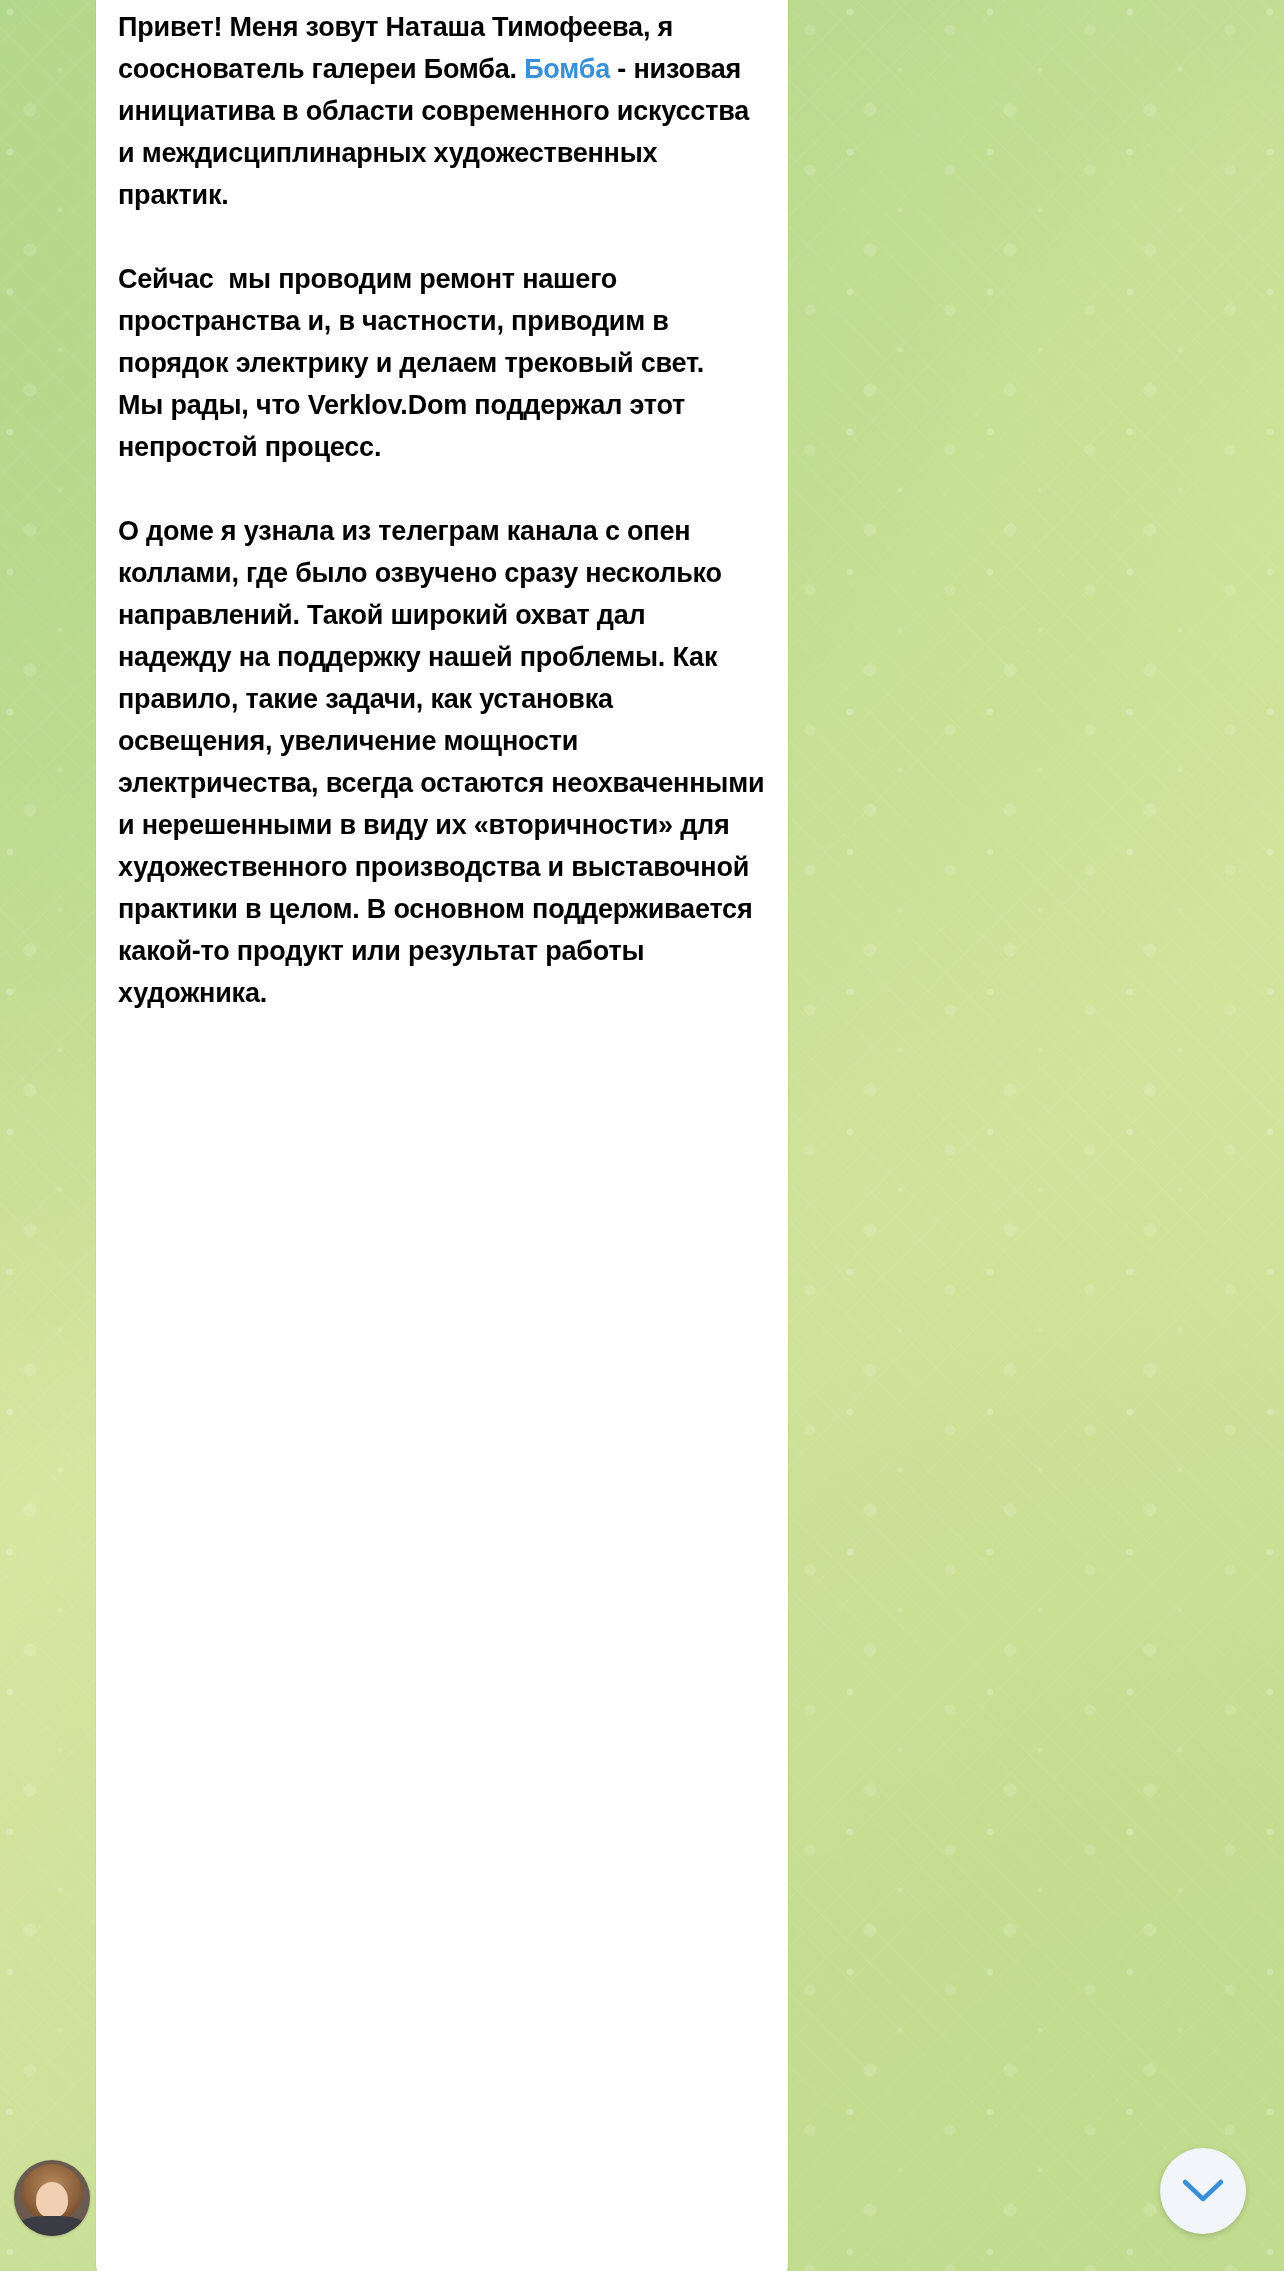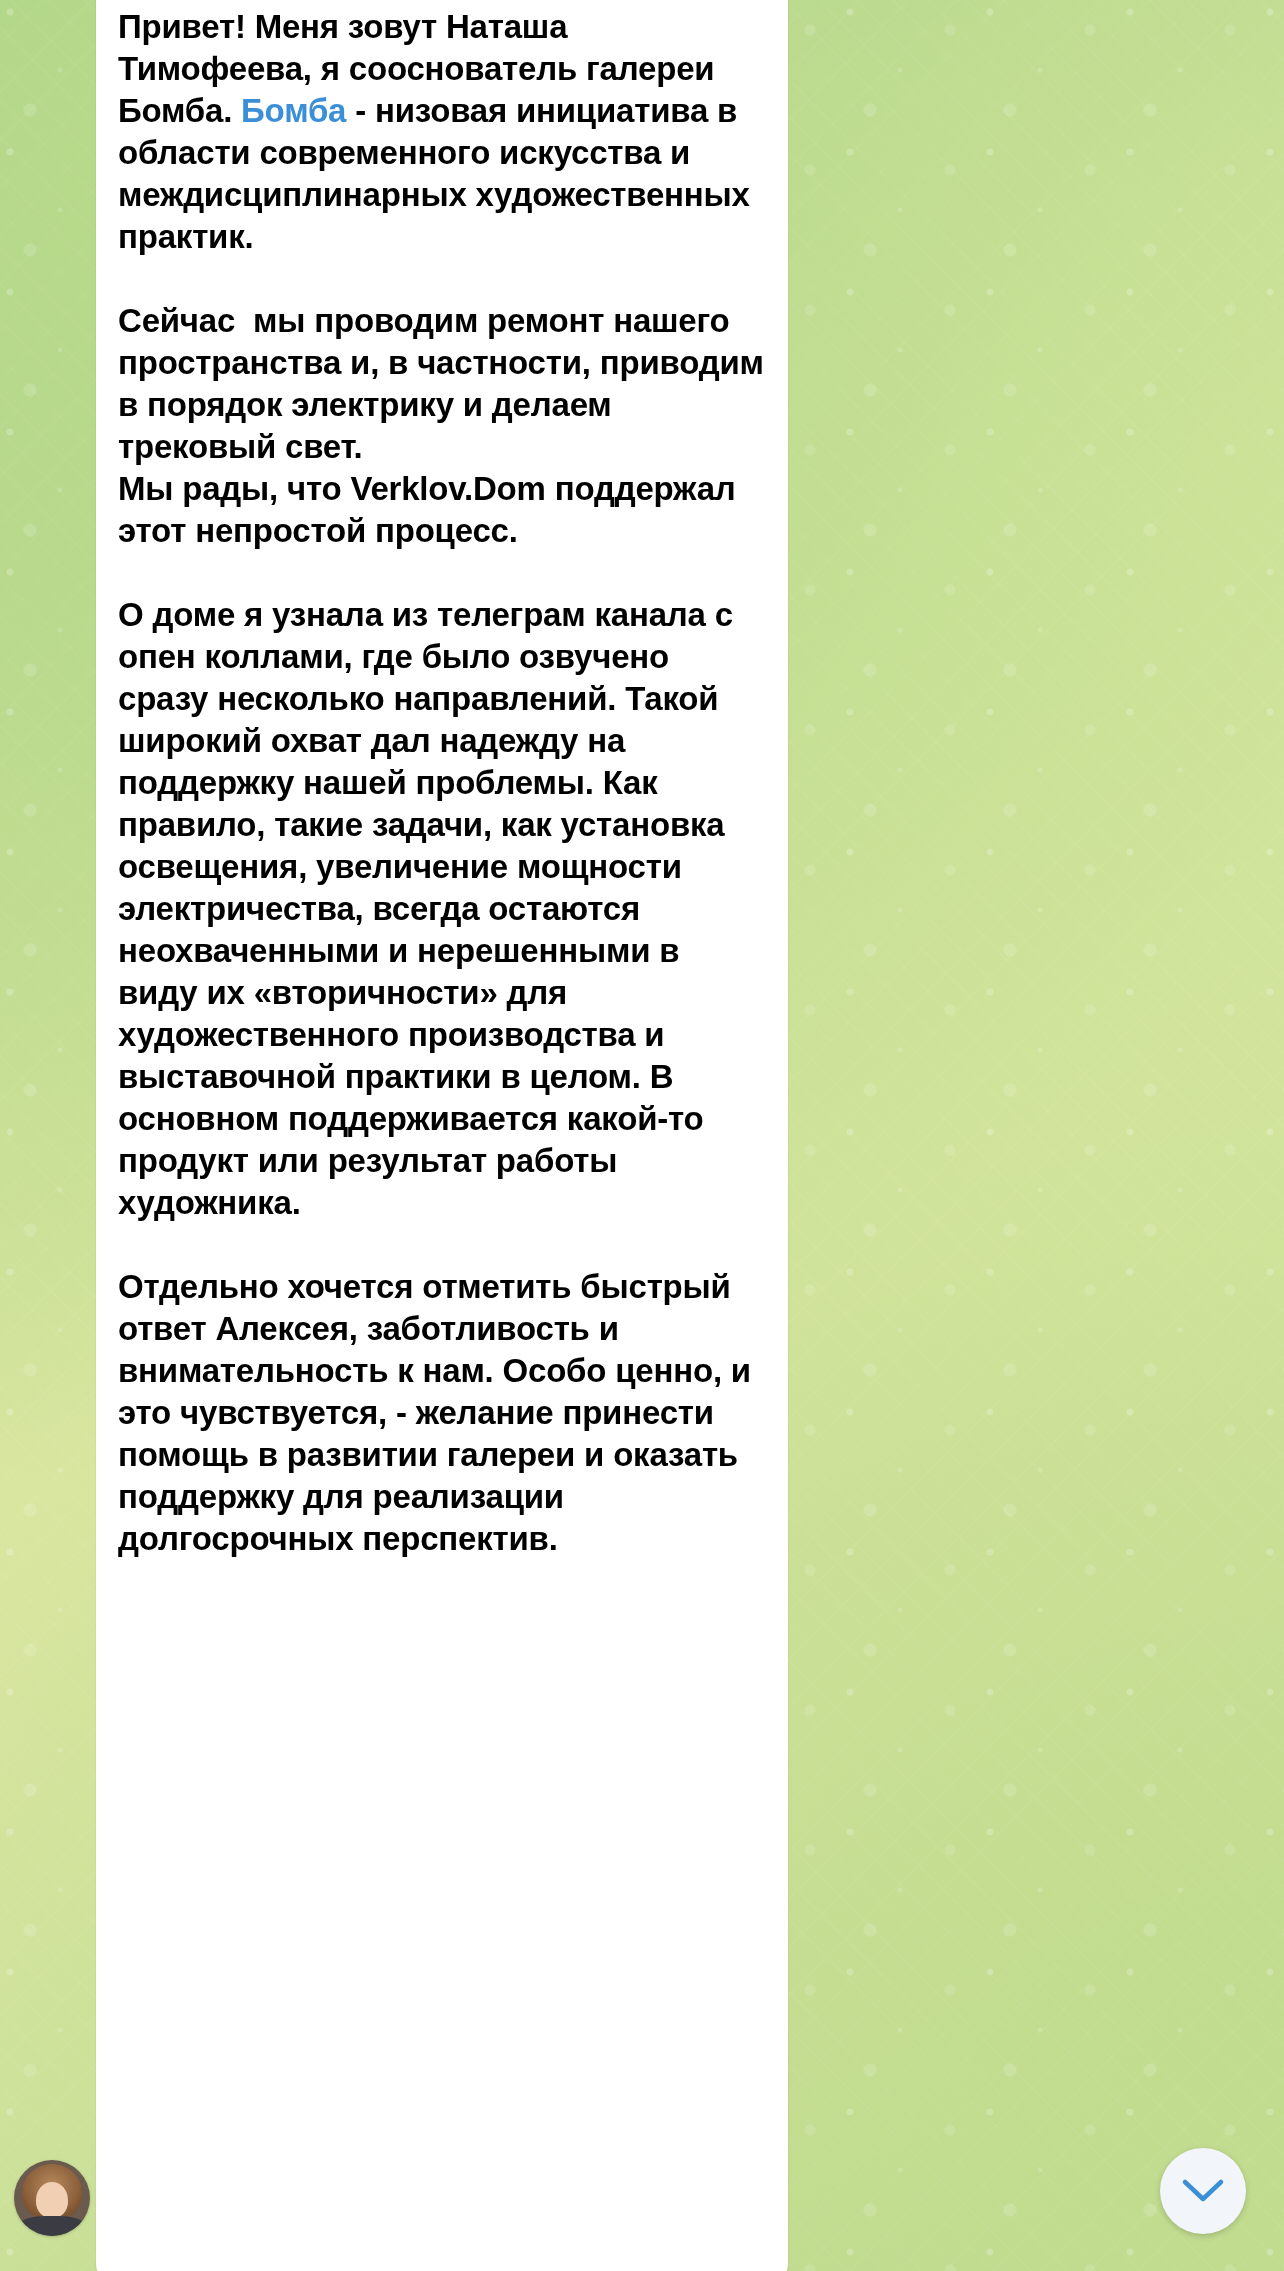--- a/index.html
+++ b/index.html
@@ -49,21 +49,21 @@
     background: #ffffff;
     border-radius: 0 0 18px 18px;
     box-shadow: 0 1px 2px rgba(0,0,0,.12);
     padding: 14px 22px 30px 22px;
     box-sizing: border-box;
     min-height: 2290px;
   }
   .msg-text {
     margin: 0;
     color: #000000;
-    font-size: 33px;
+    font-size: 27px;
     line-height: 42px;
     font-weight: 600;
     letter-spacing: -0.2px;
     word-wrap: break-word;
   }
   .msg-para + .msg-para { margin-top: 42px; }
   .link {
     color: #3a8fd6;
     text-decoration: none;
   }
@@ -127,21 +127,20 @@
 </div>
 
 <div id="message-bubble">
   <p class="msg-text msg-para"><span>Привет! Меня зовут Наташа Тимофеева, я сооснователь галереи Бомба. </span><a class="link" href="#">Бомба</a><span> - низовая инициатива в области современного искусства и междисциплинарных художественных практик.</span></p>
 
   <p class="msg-text msg-para" style="white-space: pre-wrap;">Сейчас  мы проводим ремонт нашего пространства и, в частности, приводим в порядок электрику и делаем трековый свет.
 Мы рады, что Verklov.Dom поддержал этот непростой процесс.</p>
 
   <p class="msg-text msg-para">О доме я узнала из телеграм канала с опен коллами, где было озвучено сразу несколько направлений. Такой широкий охват дал надежду на поддержку нашей проблемы. Как правило, такие задачи, как установка освещения, увеличение мощности электричества, всегда остаются неохваченными и нерешенными в виду их «вторичности» для художественного производства и выставочной практики в целом.  В основном поддерживается какой-то продукт или результат работы художника.</p>
 
-  <p class="msg-text msg-para">Отдельно хочется отметить быстрый ответ Алексея, заботливость и внимательность к нам. Особо ценно,  и это чувствуется, - желание принести помощь в развитии галереи и оказать поддержку для реализации долгосрочных перспектив.</p>
 
 </div>
 
 <div id="sender-avatar">
   <div class="av-hair"></div>
   <div class="av-face"></div>
   <div class="av-body"></div>
 </div>
 
 <div id="scroll-down-button">

